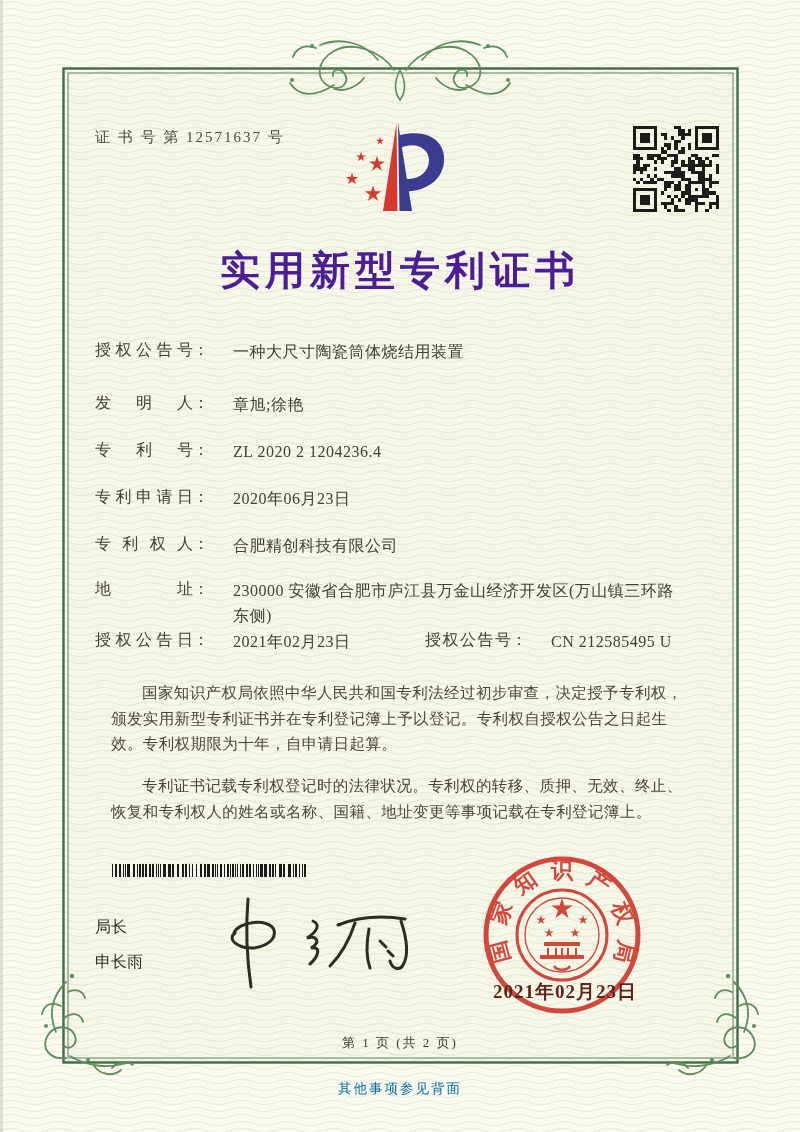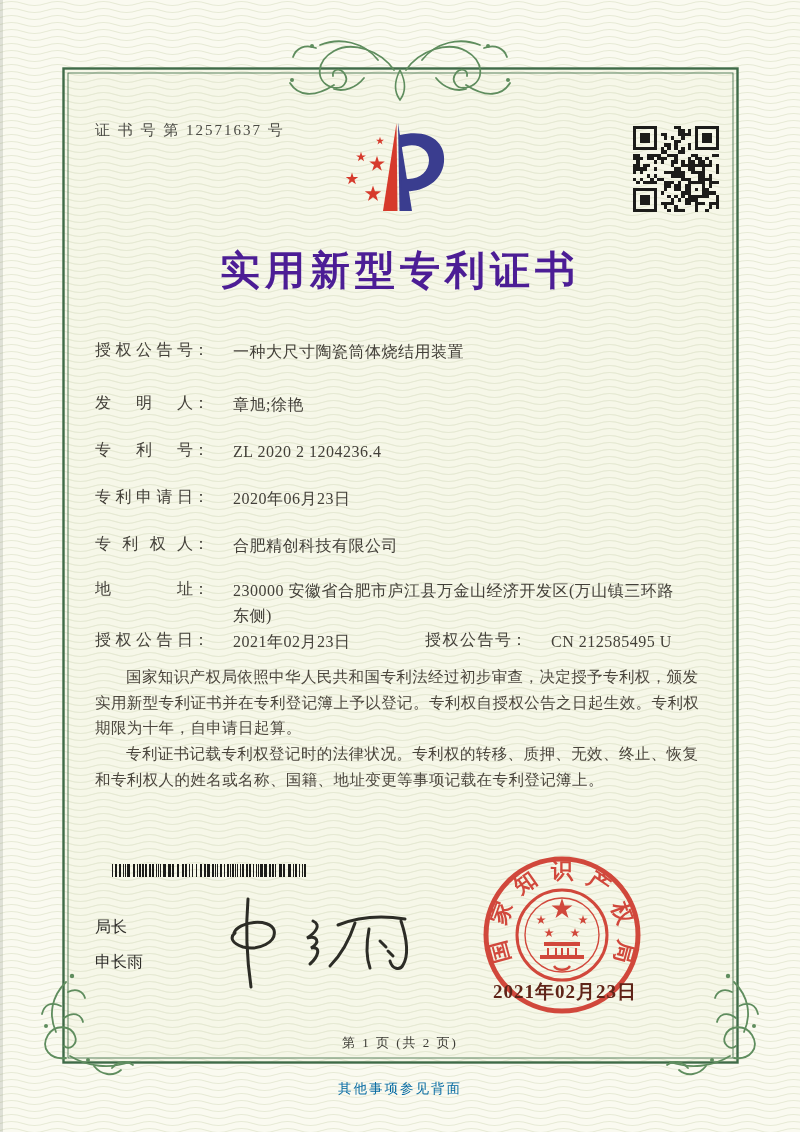--- a/index.html
+++ b/index.html
@@ -5,32 +5,32 @@
   html,body{margin:0;padding:0;background:#e9e9e4;}
   .page{
     position:relative;width:800px;height:1132px;margin:0 auto;
     background:#fafaf0;overflow:hidden;
     font-family:"Liberation Serif","DejaVu Serif",serif;
     color:#3e3c38;
   }
   .scan-edge{position:absolute;left:0;top:0;bottom:0;width:3px;background:rgba(60,70,60,.14);}
   .decor{position:absolute;left:0;top:0;pointer-events:none;}
   .abs{position:absolute;}
-  .cert-no{left:95px;top:121px;font-size:15px;letter-spacing:2px;color:#4a4a44;}
+  .cert-no{left:95px;top:128px;font-size:15px;letter-spacing:2px;color:#4a4a44;}
   .title{left:0;right:0;top:243px;text-align:center;font-size:40px;font-weight:600;
          letter-spacing:5px;color:#4c1d95;}
   .field-row{left:95px;width:615px;font-size:16px;color:#434039;}
   .flabel{display:inline-block;width:98px;text-align:justify;text-align-last:justify;vertical-align:top;}
   .fcolon{vertical-align:top;}
   .fvalue{display:inline-block;margin-left:20px;vertical-align:top;letter-spacing:.5px;line-height:1.55;}
   .fvalue.addr{width:442px;}
   .fgroup2{position:absolute;left:330px;top:0;}
   .legal{left:95px;top:664px;width:614px;font-size:15.5px;line-height:1.66;
          color:#4b463d;letter-spacing:.4px;}
-  .legal p{margin:0;text-indent:2em;}
+  .legal p{margin:16px;text-indent:2em;}
   .signer{font-size:16px;color:#2f2e2a;font-family:"Liberation Sans","DejaVu Sans",sans-serif;}
   .seal-date{left:470px;top:979px;width:190px;text-align:center;font-size:19px;font-weight:600;
              letter-spacing:1px;color:#5f2418;z-index:6;}
   .page-num{left:0;right:0;top:1034px;text-align:center;font-size:13px;color:#3c3b35;letter-spacing:2px;}
   .back-note{left:0;right:0;top:1080px;text-align:center;font-size:13.5px;color:#0369a1;letter-spacing:2px;}
   svg{display:block;}
   .z3{z-index:3;}  .z4{z-index:4;}
 </style>
 </head>
 <body>

